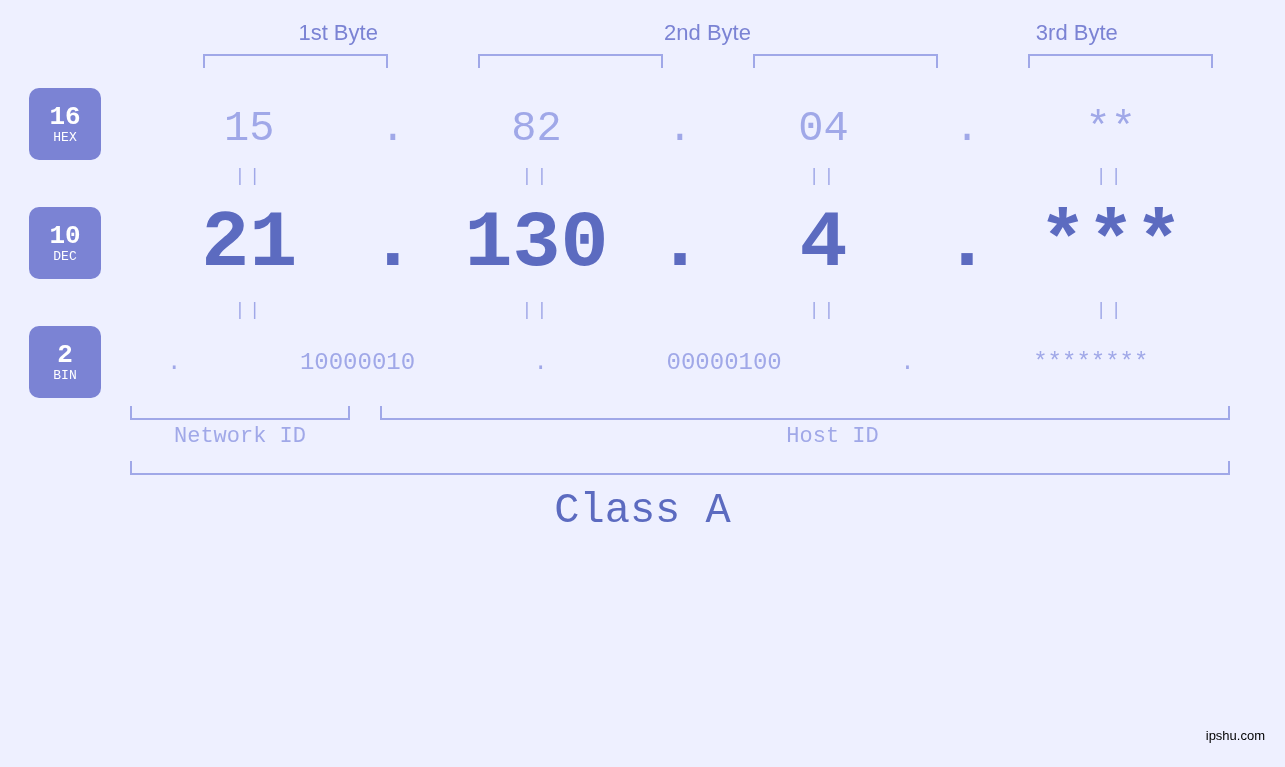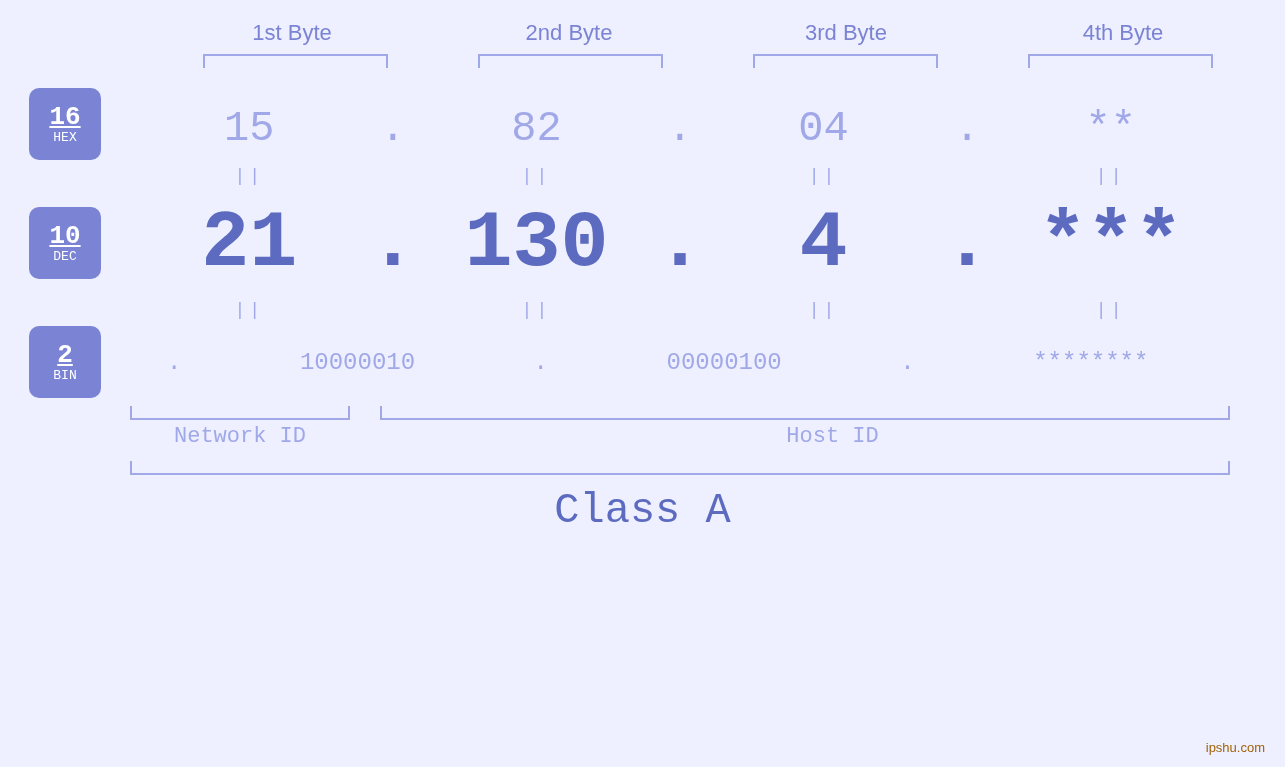--- a/index.html
+++ b/index.html
@@ -68,21 +68,20 @@
       align-items: center;
       justify-content: center;
       margin-bottom: 0;
     }
 
     .badge-number {
       color: white;
       font-size: 26px;
       font-weight: bold;
       line-height: 1;
-      text-decoration: underline;
     }
 
     .badge-label {
       color: white;
       font-size: 13px;
       font-weight: normal;
     }
 
     
     .data-row {
@@ -175,44 +174,43 @@
     .class-label {
       color: #5c6bc0;
       font-size: 42px;
       font-family: 'Courier New', Courier, monospace;
       margin-top: 12px;
     }
 
     
     .watermark {
       position: absolute;
-      bottom: 12px;
+      bottom: 24px;
       right: 20px;
-      color: #a16207;
+      color: #000000;
       font-size: 13px;
       font-family: Arial, sans-serif;
     }
 
     .badge-col-inner {
       width: 130px;
       display: flex;
       align-items: center;
       justify-content: center;
     }
   </style>
 </head>
 <body>
 
 <div class="container">
 
   <div class="header-row">
     <div class="byte-label">1st Byte</div>
     <div class="byte-label">2nd Byte</div>
     <div class="byte-label">3rd Byte</div>
-    <div class="byte-label">4th Byte</div>
   </div>
 
   <div class="bracket-top-row">
     <div class="bracket-top"></div>
     <div class="bracket-top"></div>
     <div class="bracket-top"></div>
     <div class="bracket-top"></div>
   </div>
 
   <div style="display:flex; width:1285px; align-items:center; margin-left:0;">

